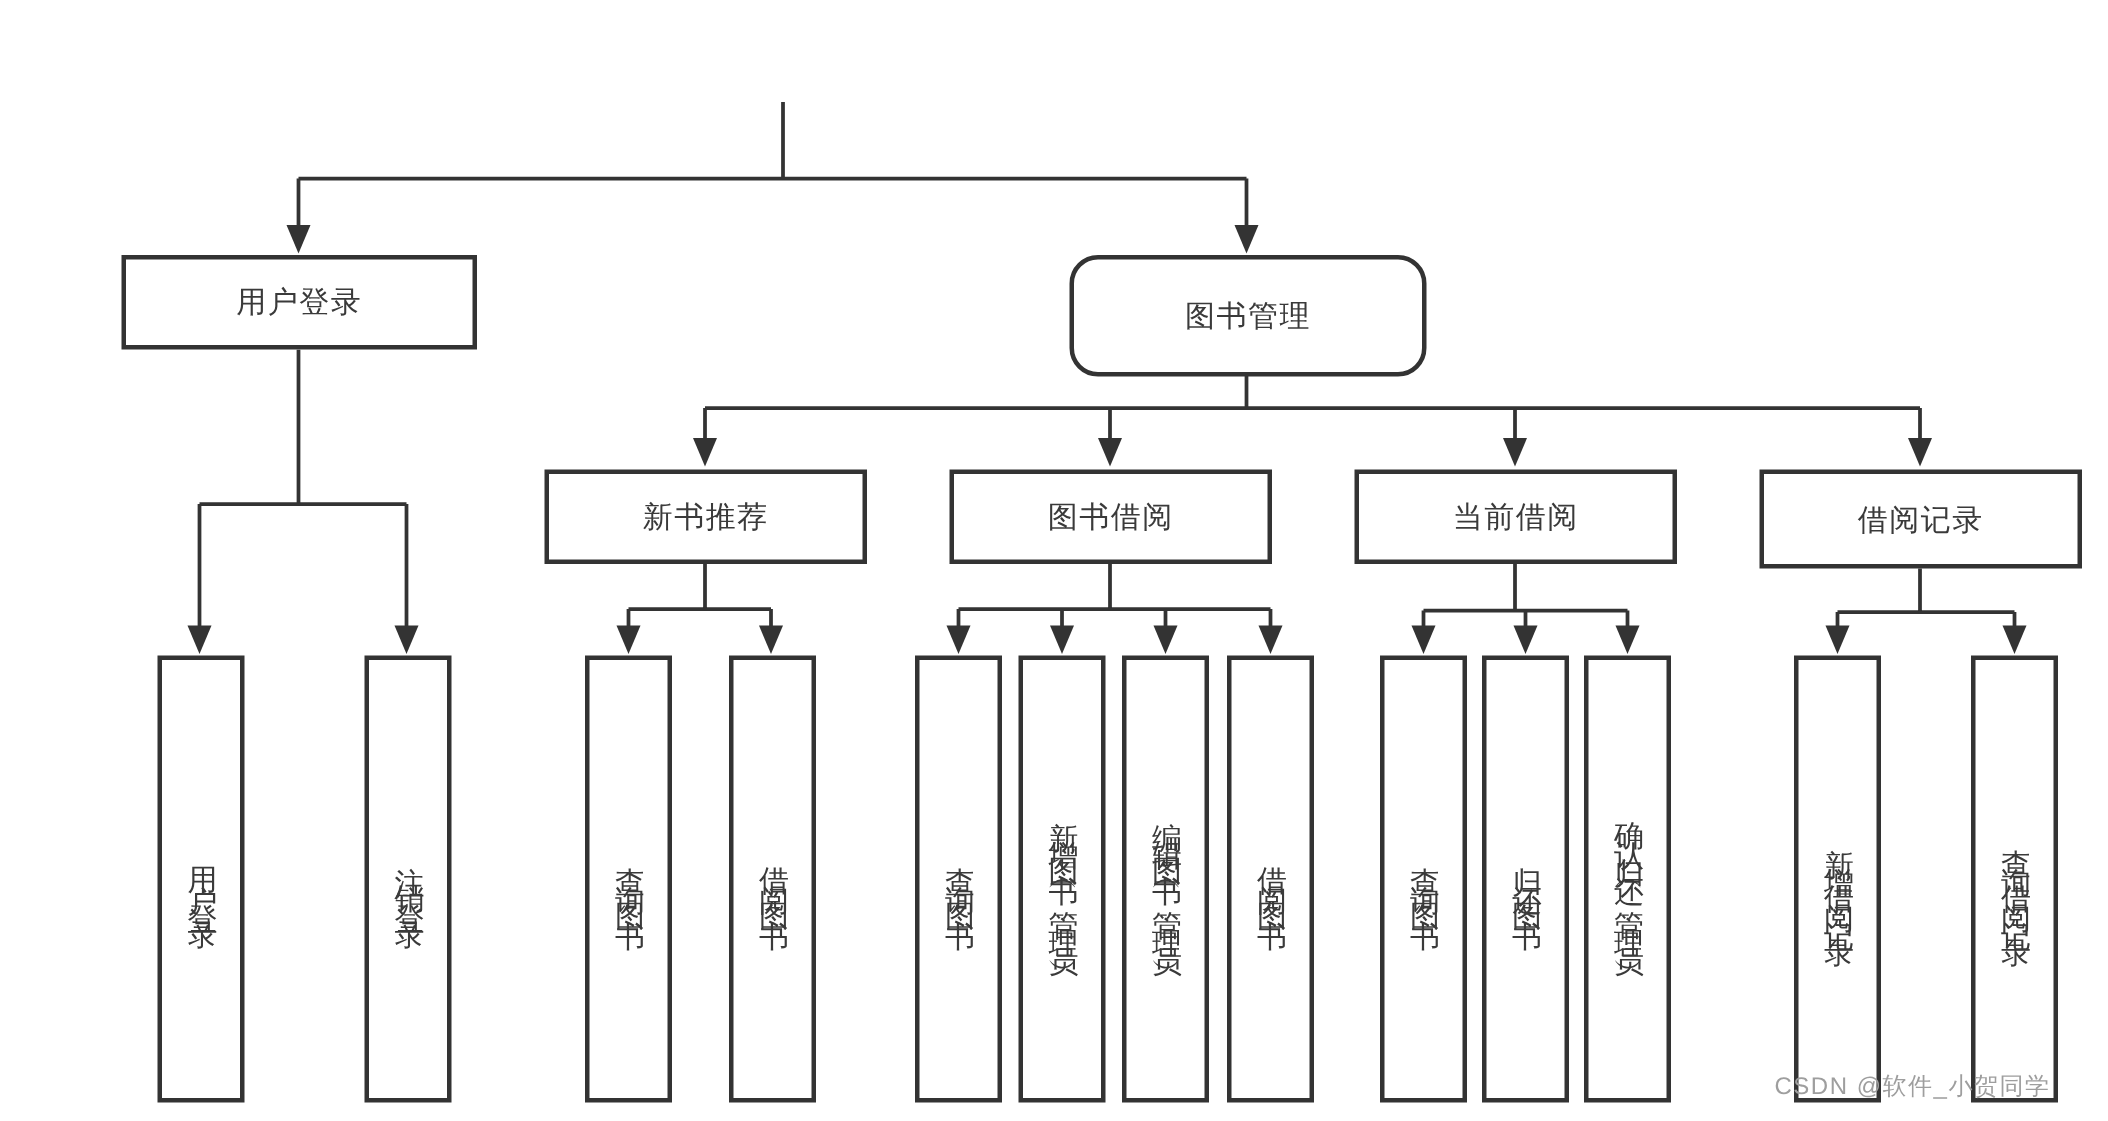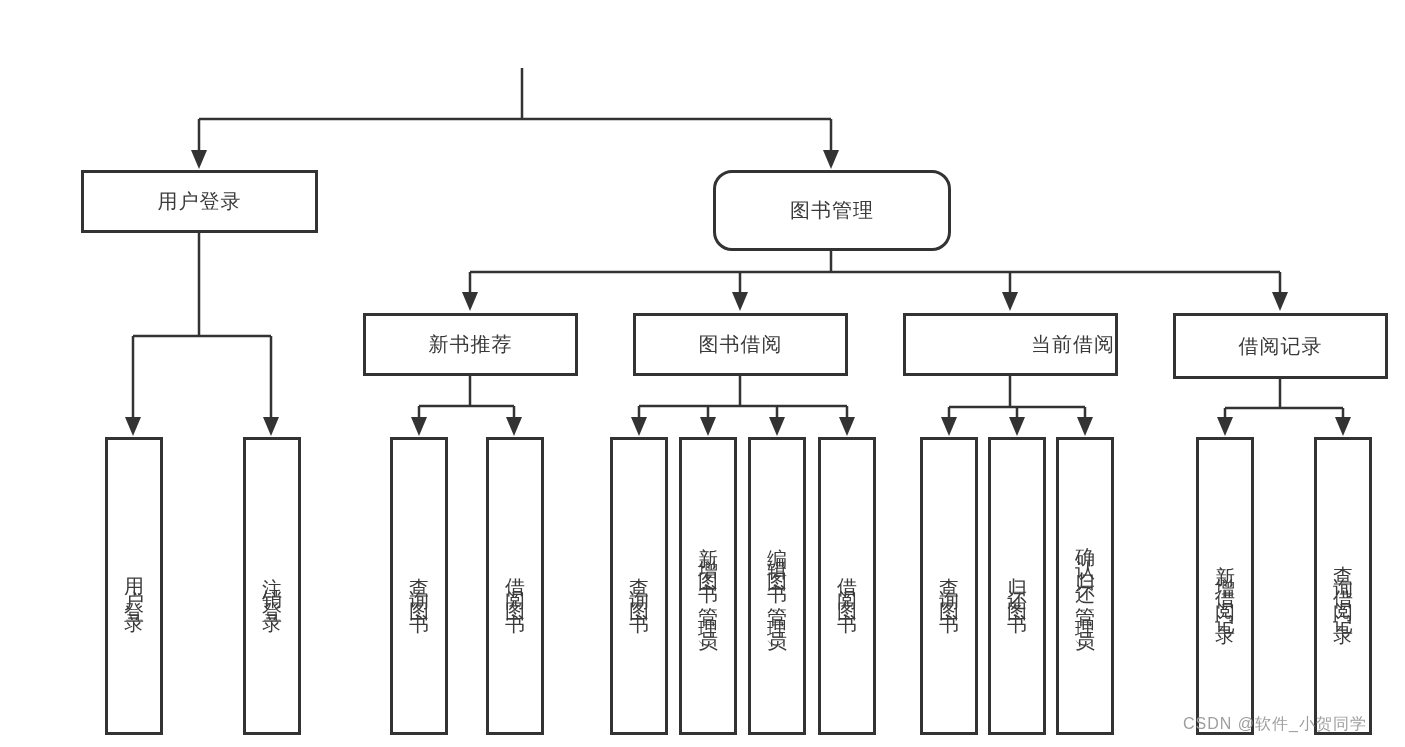--- a/index.html
+++ b/index.html
@@ -37,21 +37,21 @@
     white-space:nowrap;
   }
   
   .n-root{left:21px;top:13px;width:1003px;height:55px;}
   
   .n-user-login{left:81px;top:170px;width:237px;height:63px;}
   .n-book-mgmt{left:713px;top:170px;width:238px;height:81px;border-radius:19px;}
   
   .n-new-book{left:363px;top:313px;width:215px;height:63px;}
   .n-book-borrow{left:633px;top:313px;width:215px;height:63px;}
-  .n-cur-borrow{left:903px;top:313px;width:215px;height:63px;justify-content:flex-end;}
+  .n-cur-borrow{left:903px;top:313px;width:215px;height:63px;}
   .n-borrow-rec{left:1173px;top:313px;width:215px;height:66px;}
   
   .leaf{top:437px;width:58px;height:298px;}
   .n-a1{left:105px;} .n-a2{left:243px;}
   .n-b1{left:390px;} .n-b2{left:486px;}
   .n-c1{left:610px;} .n-c2{left:679px;} .n-c3{left:748px;} .n-c4{left:818px;}
   .n-d1{left:920px;} .n-d2{left:988px;} .n-d3{left:1056px;}
   .n-e1{left:1196px;} .n-e2{left:1314px;}
   .watermark{
     position:absolute;left:1183px;top:714px;

